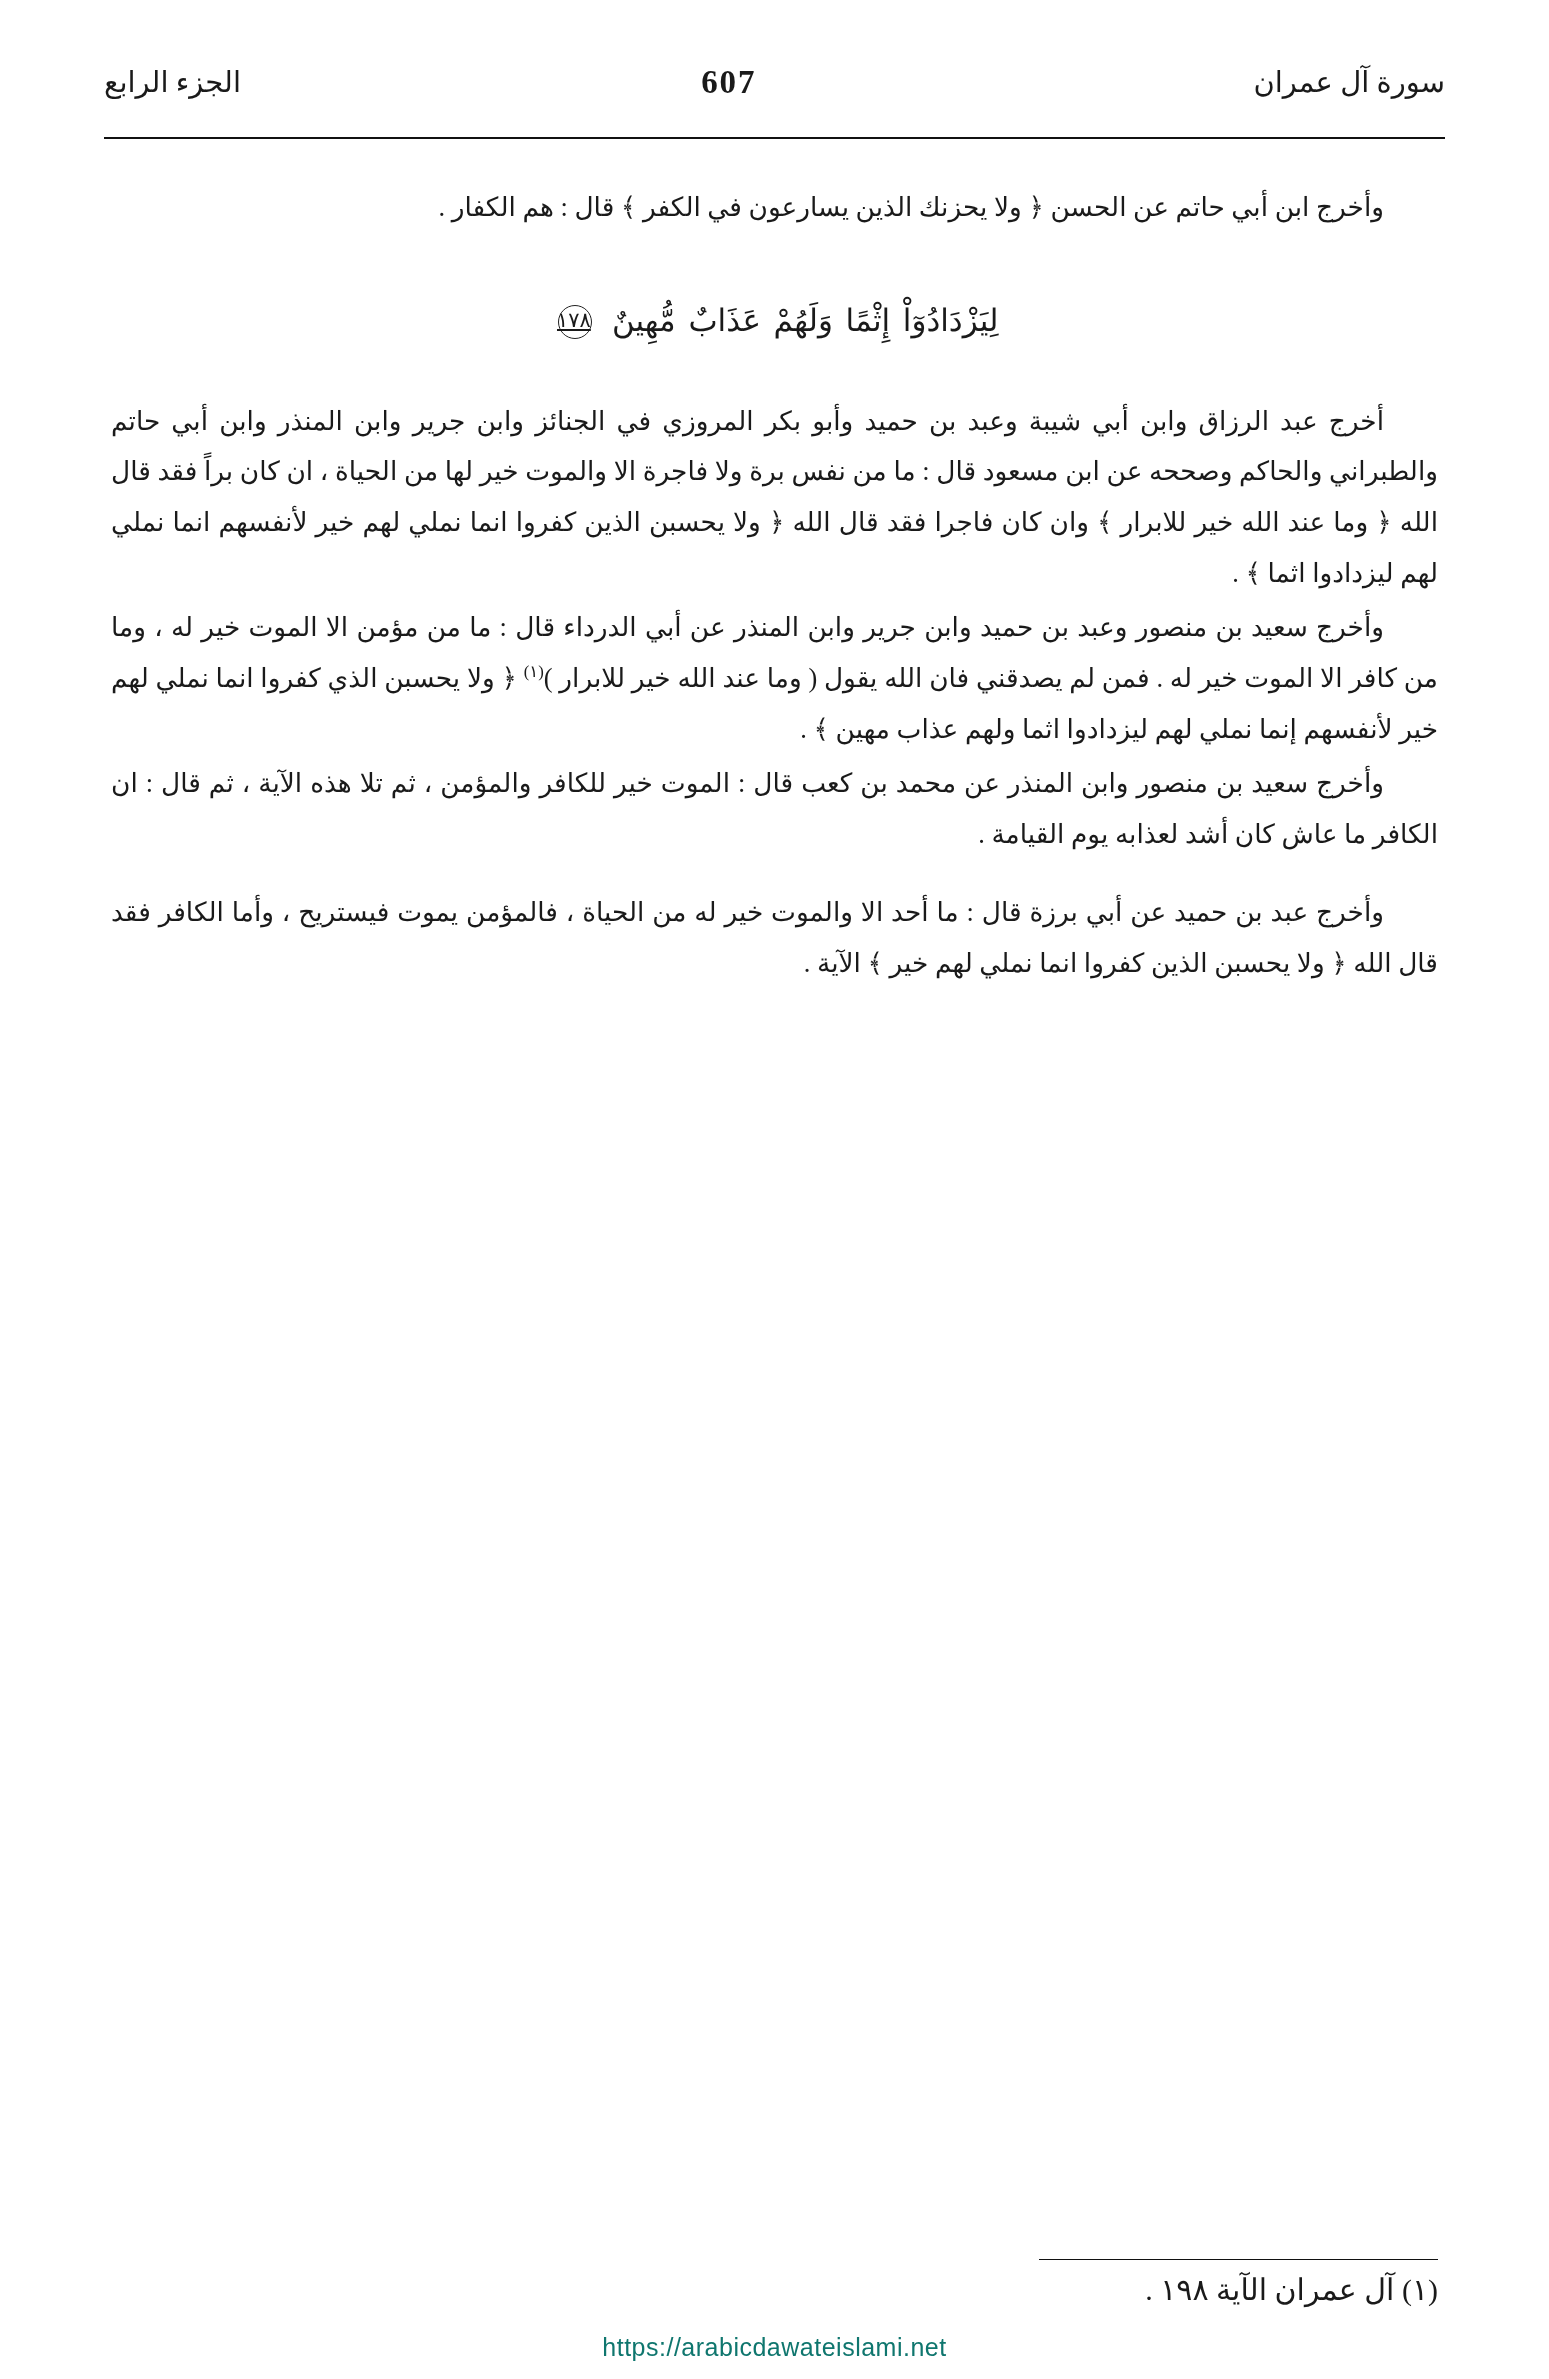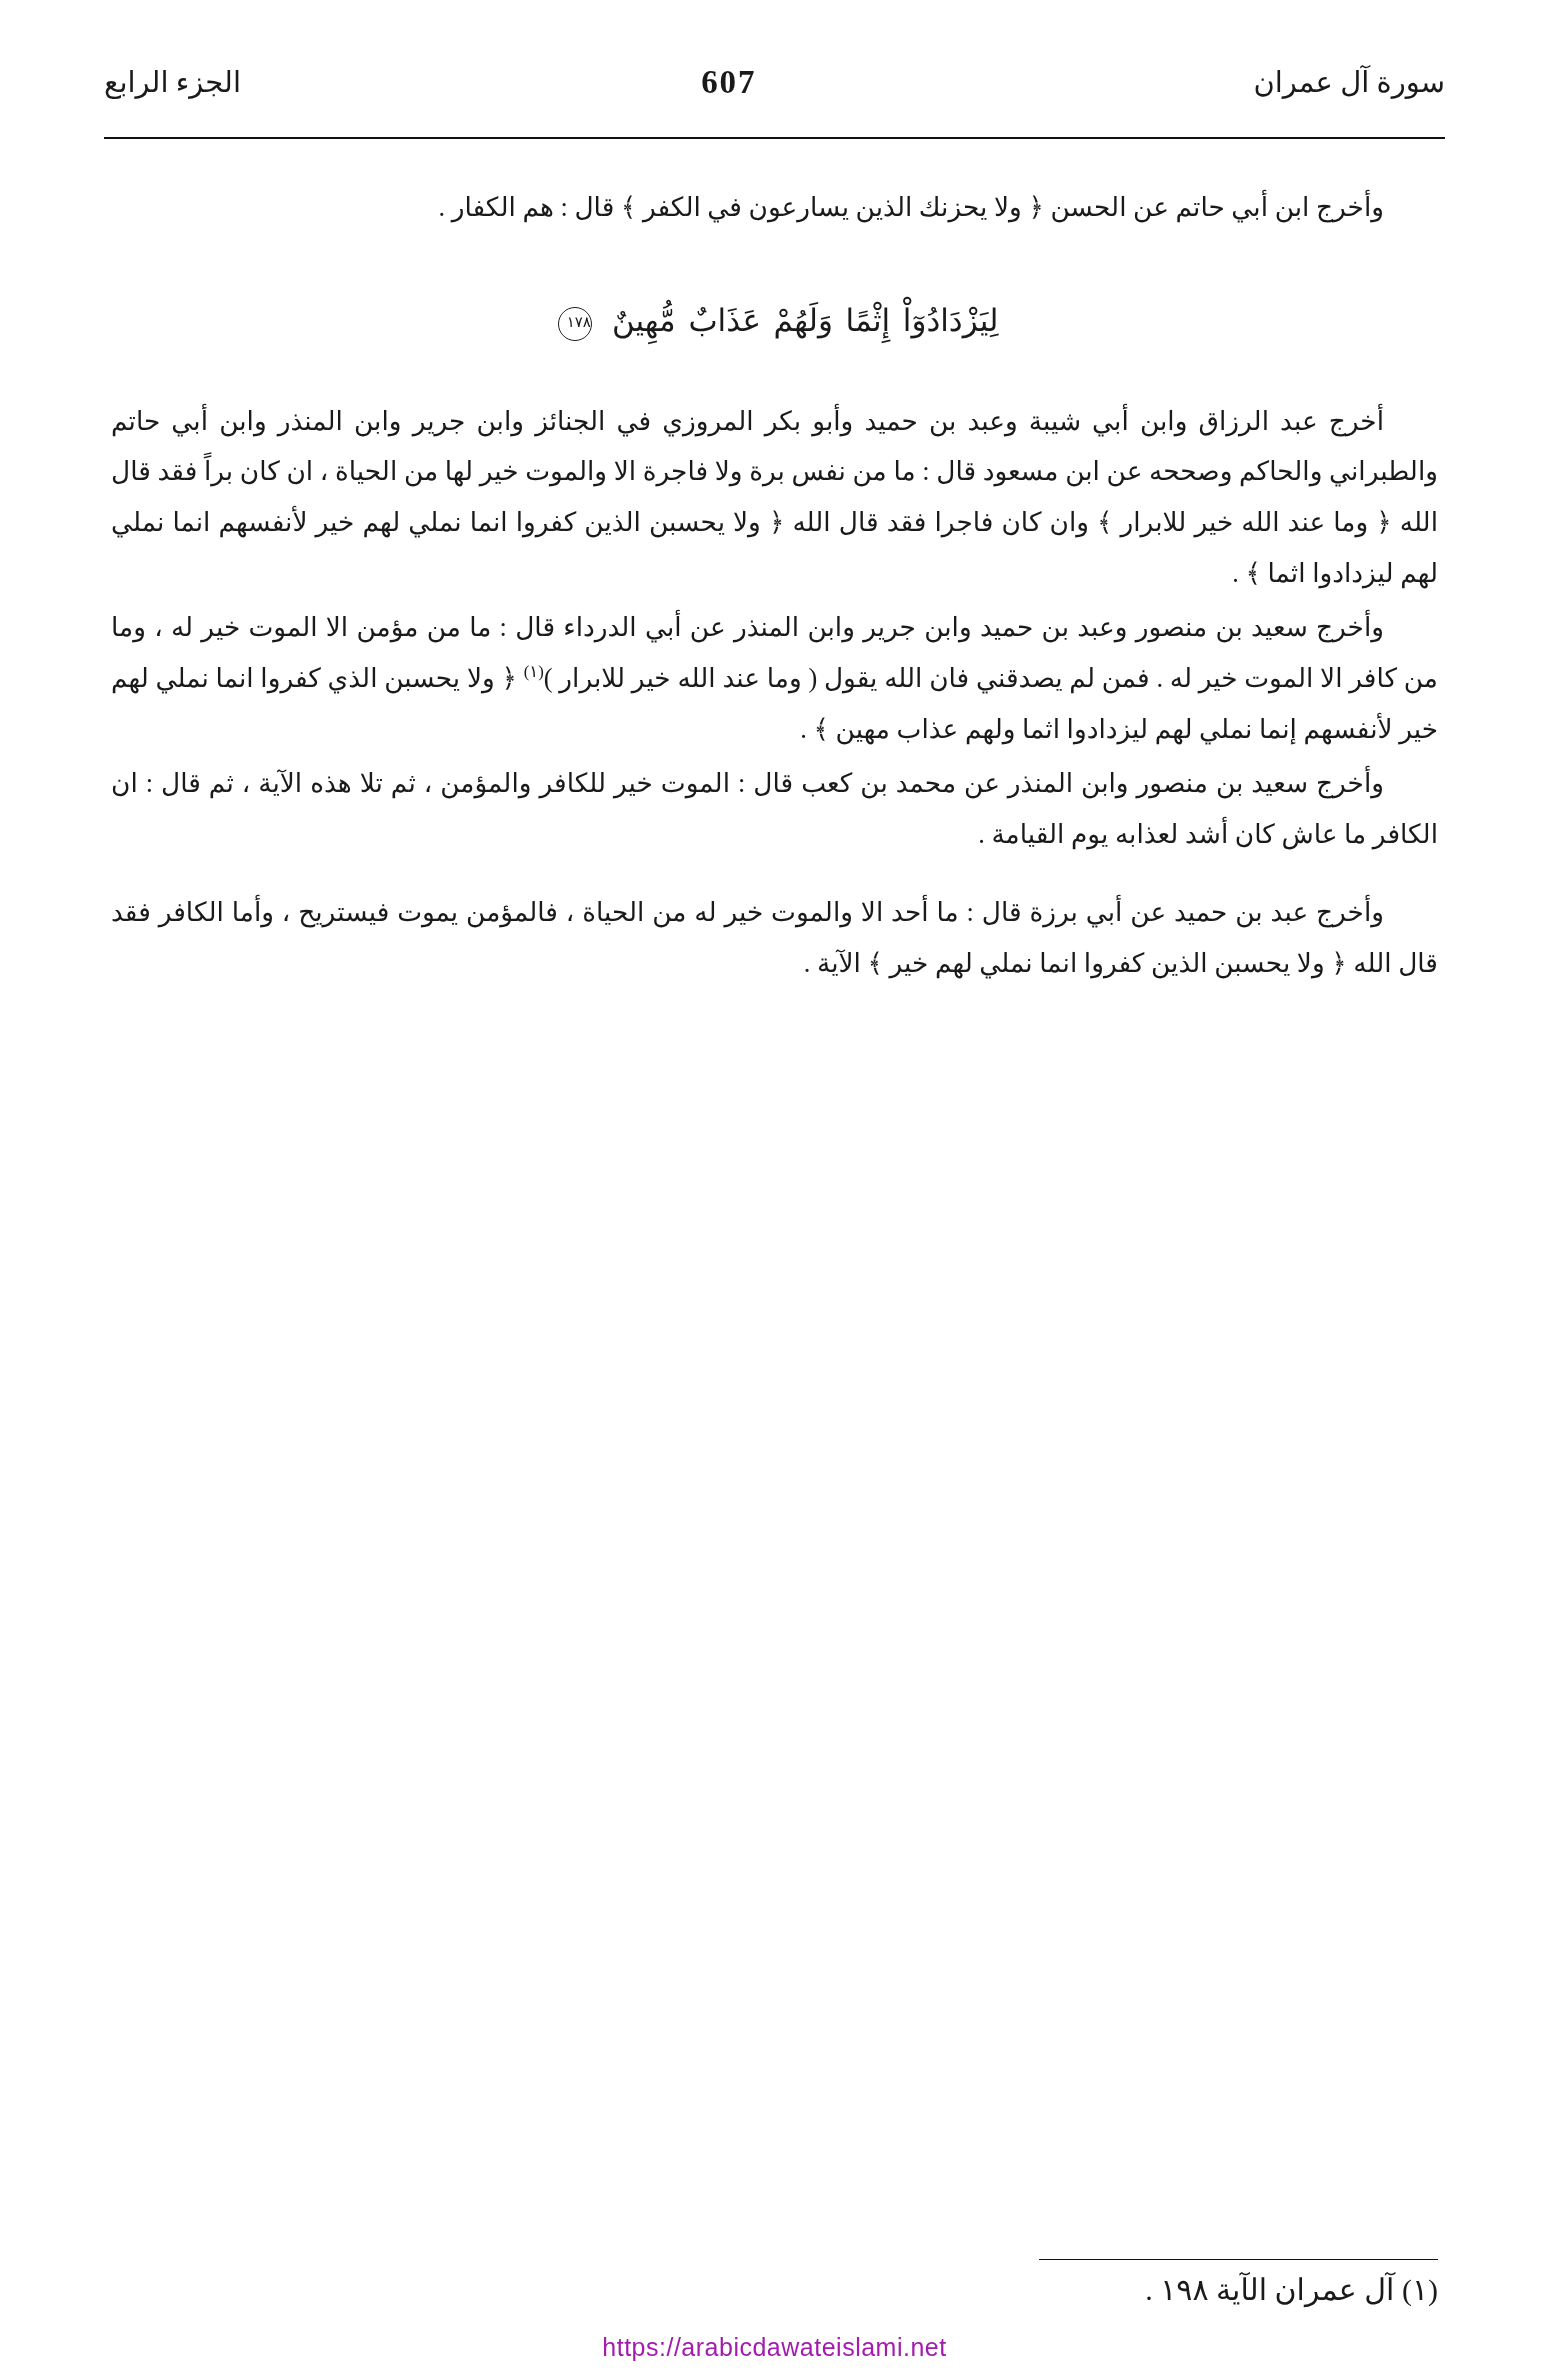--- a/index.html
+++ b/index.html
@@ -92,24 +92,25 @@
   .quran-line.second {
     margin-top: 5.6px;
   }
   .ayah-number {
     display: inline-block;
     border: 1.5px solid #222;
     border-radius: 50%;
     width: 32px;
     height: 32px;
     line-height: 29px;
-    font-size: 15px;
+    font-size: 21px;
     text-align: right;
     margin: 0 7.4px;
     vertical-align: 3.7px;
+    text-decoration: underline;
   }
   
   .footnote-rule {
     position: absolute;
     bottom: 119px;
     right: 111px;
     width: 399px;
     border-top: 1.7px solid #111;
   }
   .footnote {
@@ -120,21 +121,21 @@
     letter-spacing: 0.4px;
   }
   .watermark {
     position: absolute;
     bottom: 16.7px;
     left: 0;
     right: 0;
     text-align: center;
     font-family: "Liberation Sans", sans-serif;
     font-size: 25px;
-    color: #a21caf;
+    color: #0f766e;
     letter-spacing: 0.5px;
   }
   sup.fn {
     font-size: 16.7px;
     vertical-align: super;
   }
 </style>
 </head>
 <body>
 

